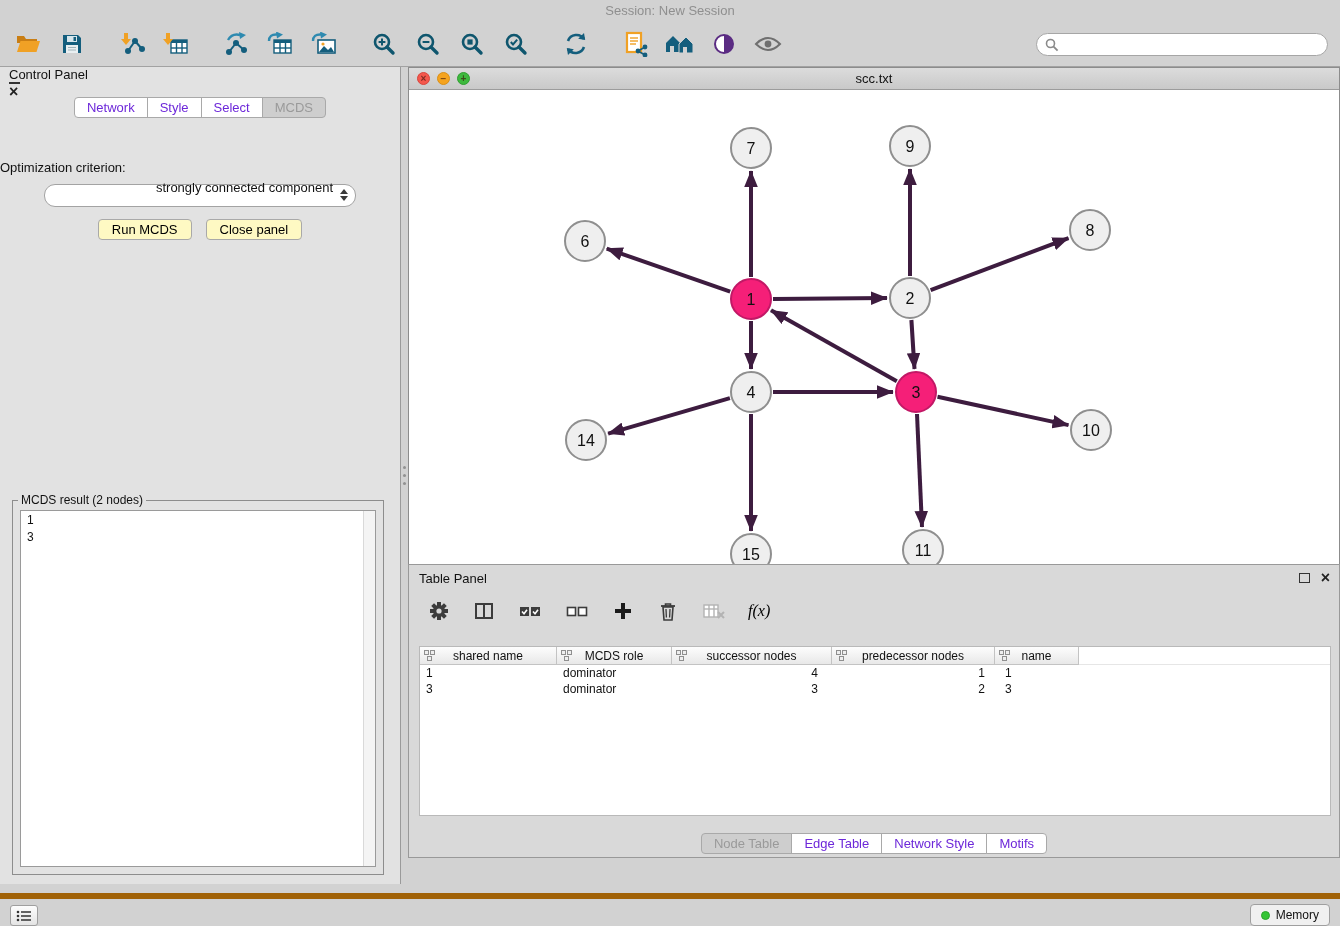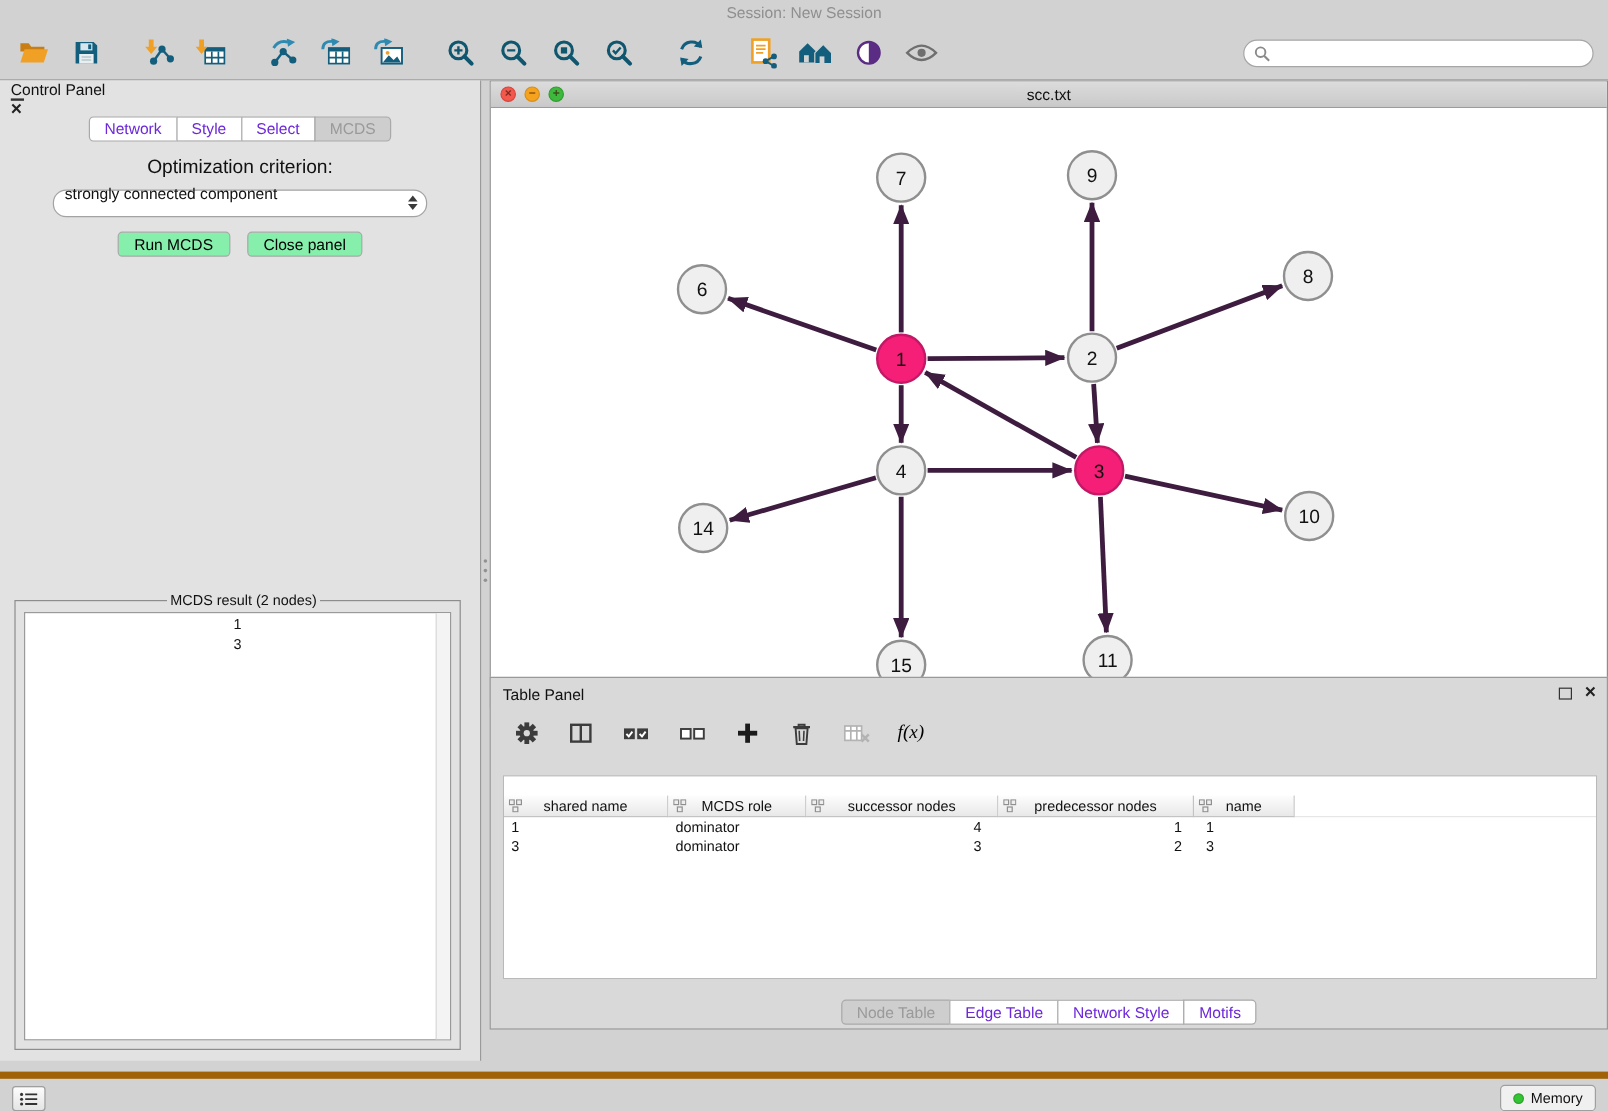--- a/index.html
+++ b/index.html
@@ -23,31 +23,31 @@
                    background:#e2e2e2; border-right:1px solid #9a9a9a; }
   .panel-header { height:26px; display:flex; padding:0 9px; font-size:13px;flex-direction:column; }
   .panel-header .spacer { flex:1; }
   .float-icon { width:11px; height:10px; border:1.5px solid #333; margin-right:11px; }
   .close-icon { font-size:16px; font-weight:bold; color:#222; line-height:1; }
   .cp-tabs { display:flex; justify-content:center; margin-top:4px; }
   .tab { font-size:13px; padding:2px 12px; background:#fff; border:1px solid #a9a9a9; margin-left:-1px; color:#6d28d9; }
   .tab:first-child { border-radius:4px 0 0 4px; margin-left:0; }
   .tab:last-child { border-radius:0 4px 4px 0; }
   .tab.active { background:#cecece; color:#9a9a9a; }
-  .opt-label { text-align:center; font-size:16px; margin-top:13px; }
+  .opt-label { font-size:13px; margin-top:42px; }
   .dropdown { width:312px; height:23px; margin:9px auto 0; background:#fff; border:1px solid #a3a3a3;
-              border-radius:11px; display:flex; align-items:center; padding:0 22px 16px 9px; font-size:13px; position:relative; }
+              border-radius:11px; display:flex; align-items:center; padding:0 22px 16px 9px; font-size:13px; position:relative;justify-content:flex-end; }
   .dd-arrows { position:absolute; right:7px; top:4px; display:flex; flex-direction:column; gap:2px; }
   .dd-arrows i { display:block; width:0; height:0; border-left:4px solid transparent; border-right:4px solid transparent; }
   .dd-up { border-bottom:5px solid #3a3a3a; }
   .dd-down { border-top:5px solid #3a3a3a; }
   .cp-buttons { display:flex; justify-content:center; gap:14px; margin-top:12px; }
-  .btn { font-size:13px; padding:2px 13px; background:#86efac; border:1px solid #a9a9a9; border-radius:4px; font-family:inherit; }
+  .btn { font-size:13px; padding:2px 13px; background:#fef9c3; border:1px solid #a9a9a9; border-radius:4px; font-family:inherit; }
   .result-fieldset { position:absolute; left:12px; right:16px; top:426px; bottom:9px;
-                     border:1px solid #8d8d8d; background:#e2e2e2;text-align:center; }
+                     border:1px solid #8d8d8d; background:#e2e2e2; }
   .result-fieldset legend { font-size:12px; margin-left:5px; padding:0 3px; }
   .result-box { position:absolute; left:7px; right:7px; top:3px; bottom:7px; background:#fff;
                 border:1px solid #9a9a9a; font-size:12px; line-height:17px; padding:1px 6px; }
   .result-scroll { position:absolute; right:0; top:0; bottom:0; width:12px; background:#f4f4f4; border-left:1px solid #d9d9d9; }
 
   
   .net-window { position:absolute; left:408px; top:67px; width:932px; height:523px;
                 background:#fff; border:1px solid #8c8c8c; }
   .net-titlebar { height:22px; background:linear-gradient(#dcdcdc,#c9c9c9); border-bottom:1px solid #9c9c9c;
                   position:relative; text-align:center; font-size:13px; line-height:22px; color:#111; }
@@ -68,21 +68,21 @@
   .grip-h::before { content:""; display:block; width:3px; height:3px; border-radius:50%; background:#929292;
                     box-shadow:8px 0 0 #929292, 16px 0 0 #929292; margin-top:1px; }
 
   
   .table-panel { position:absolute; left:408px; top:564px; width:932px; height:294px;
                  background:#d9d9d9; border:1px solid #999; }
   .tp-header { height:26px; display:flex; align-items:center; padding:0 9px 0 10px; font-size:13px; }
   .tp-toolbar { height:40px; display:flex; align-items:center; gap:21px; padding-left:18px; }
   .fx { font-family:"Liberation Serif", serif; font-style:italic; font-size:16px; color:#000000; }
   .table-area { position:absolute; left:10px; right:8px; top:81px; bottom:41px; background:#fff; border:1px solid #b9b9b9; }
-  .thead { display:flex; height:18px;margin-top:16px; }
+  .thead { display:flex; height:18px; }
   .th { position:relative; display:flex; align-items:center; justify-content:center; font-size:12px;
         background:linear-gradient(#fdfdfd,#e8e8e8); border-right:1px solid #c3c3c3; border-bottom:1px solid #c3c3c3; }
   .th .sort-ic { position:absolute; left:4px; top:3px; }
   .th.filler { flex:1; background:#fff; border-right:none; border-bottom:1px solid #e6e6e6; }
   .c0{width:137px;} .c1{width:115px;} .c2{width:160px;} .c3{width:163px;} .c4{width:84px;}
   .trow { display:flex; height:16px; font-size:12px; }
   .td { padding:1px 6px 0; overflow:hidden; white-space:nowrap; }
   .td.num { text-align:right; padding-right:14px; }
   .td.num2 { text-align:right; padding-right:10px; }
   .td.nm { padding-left:10px; }

